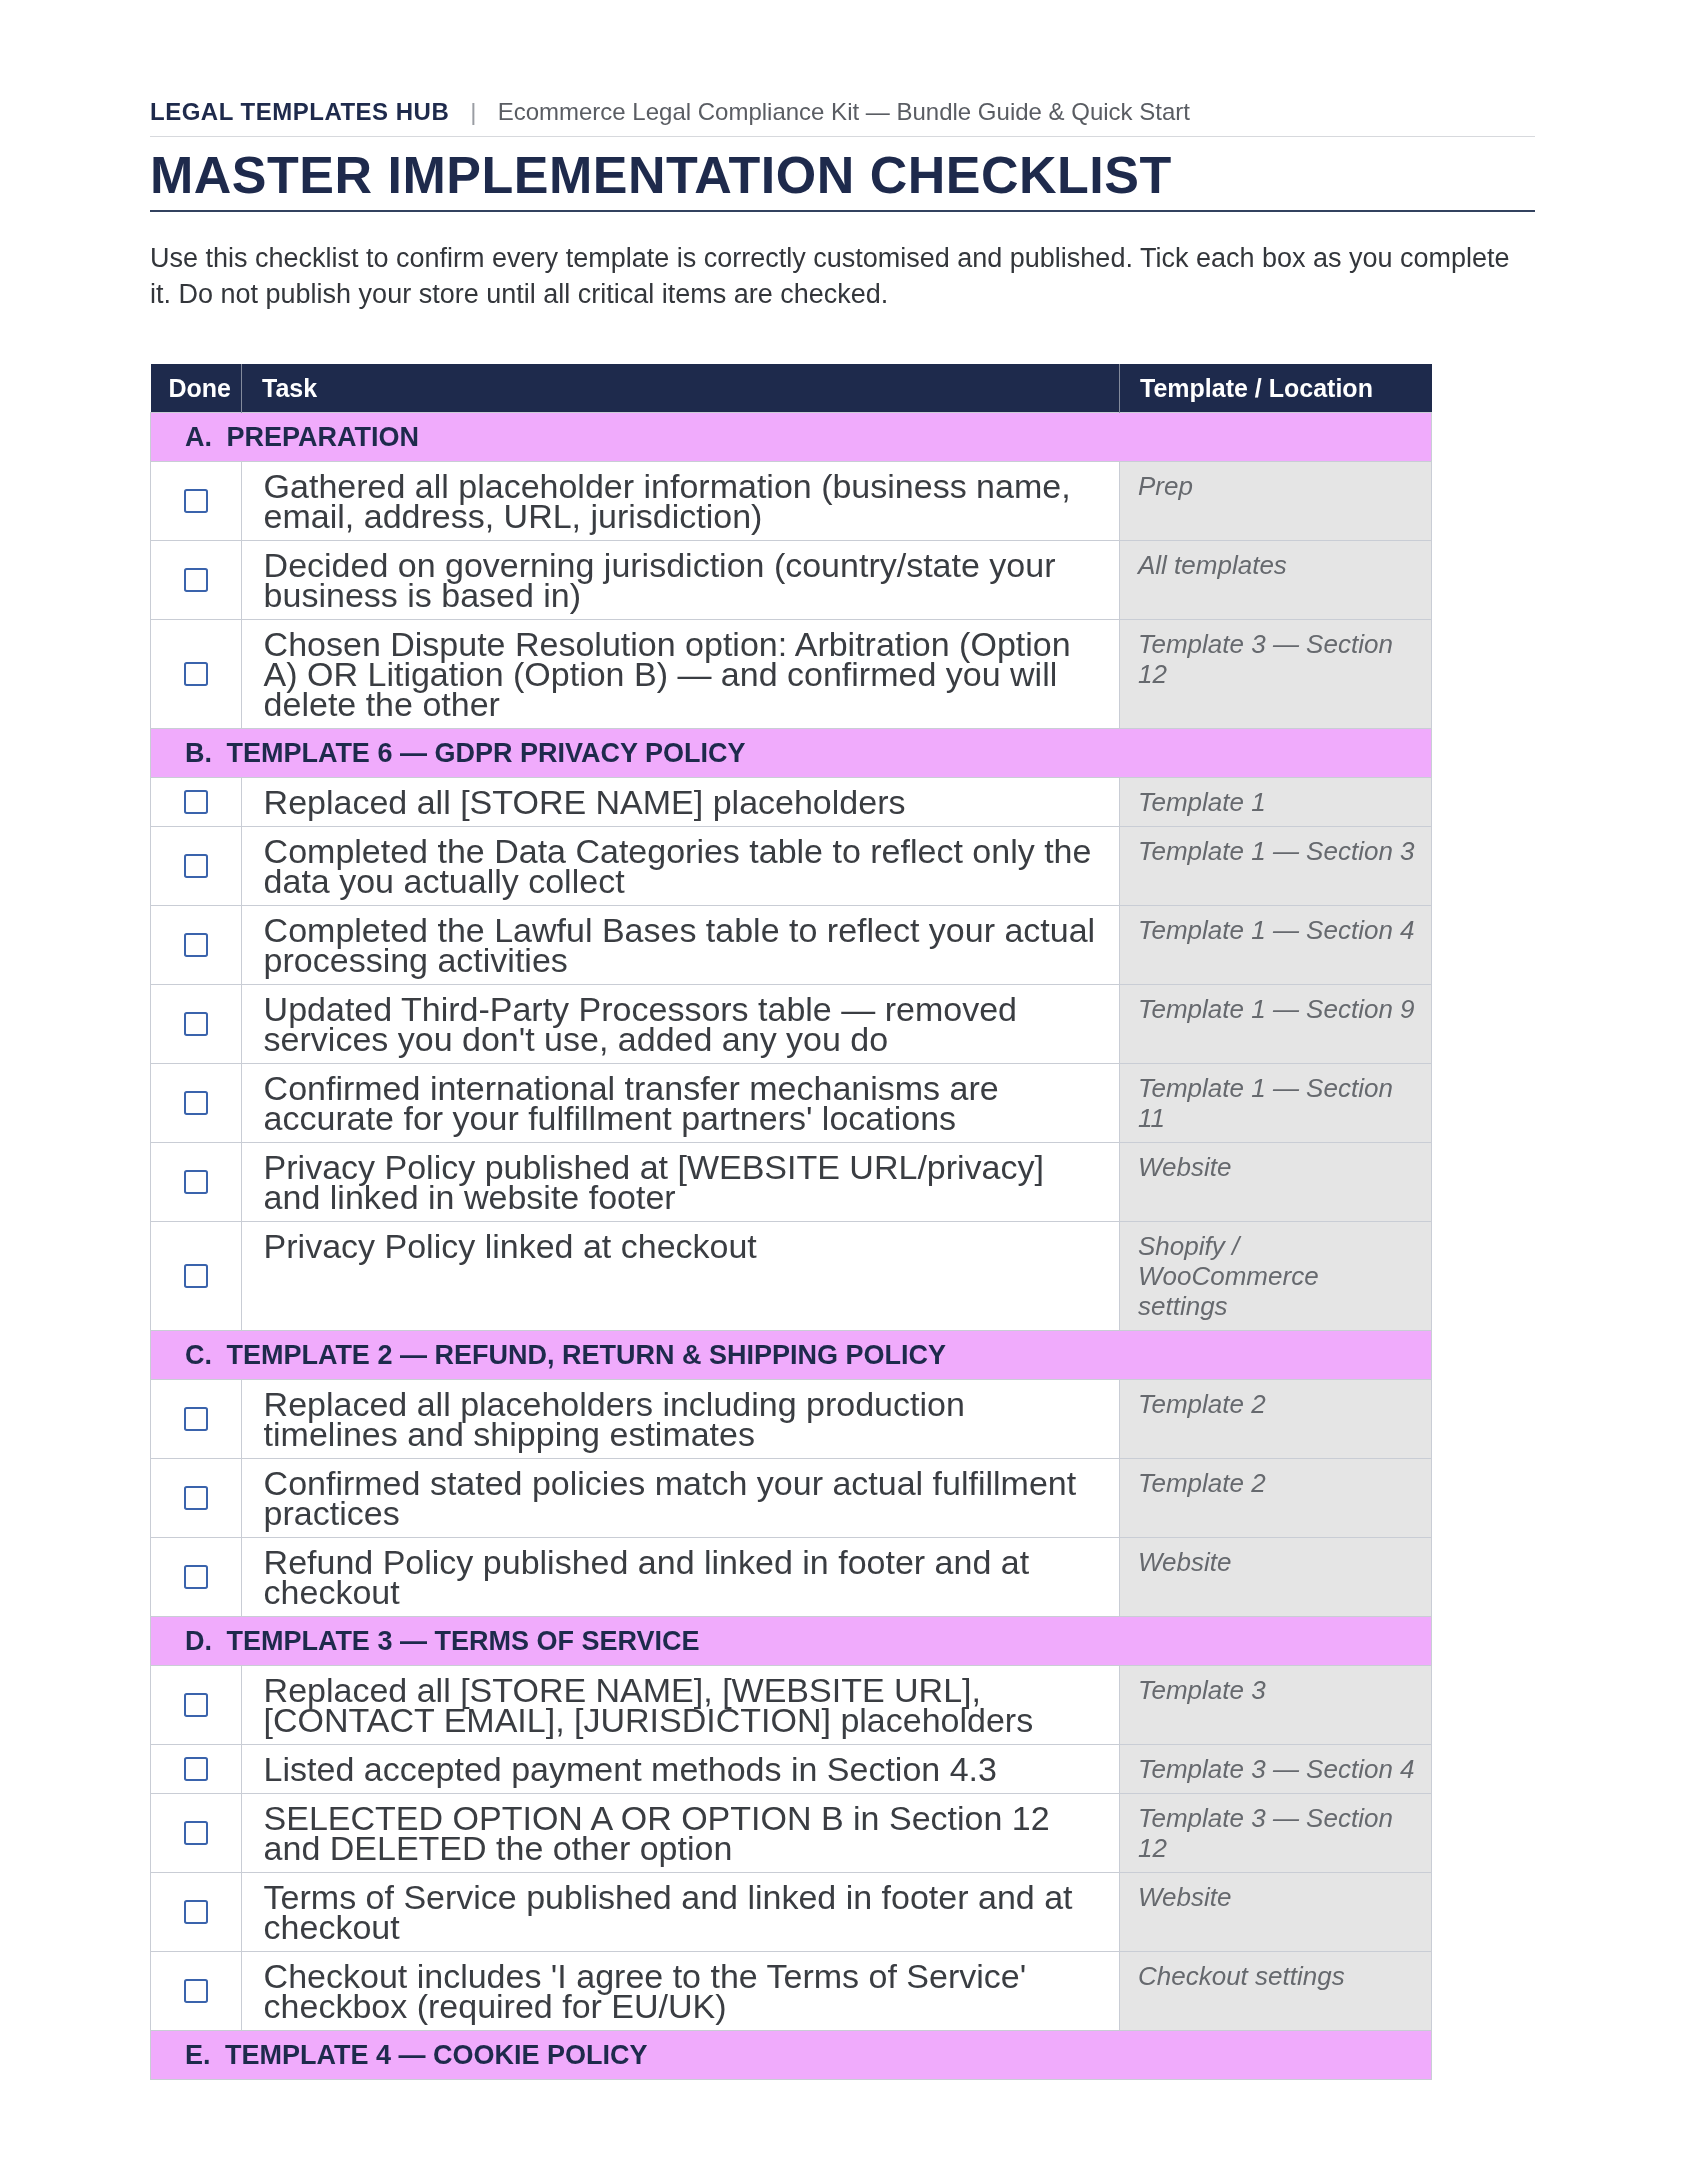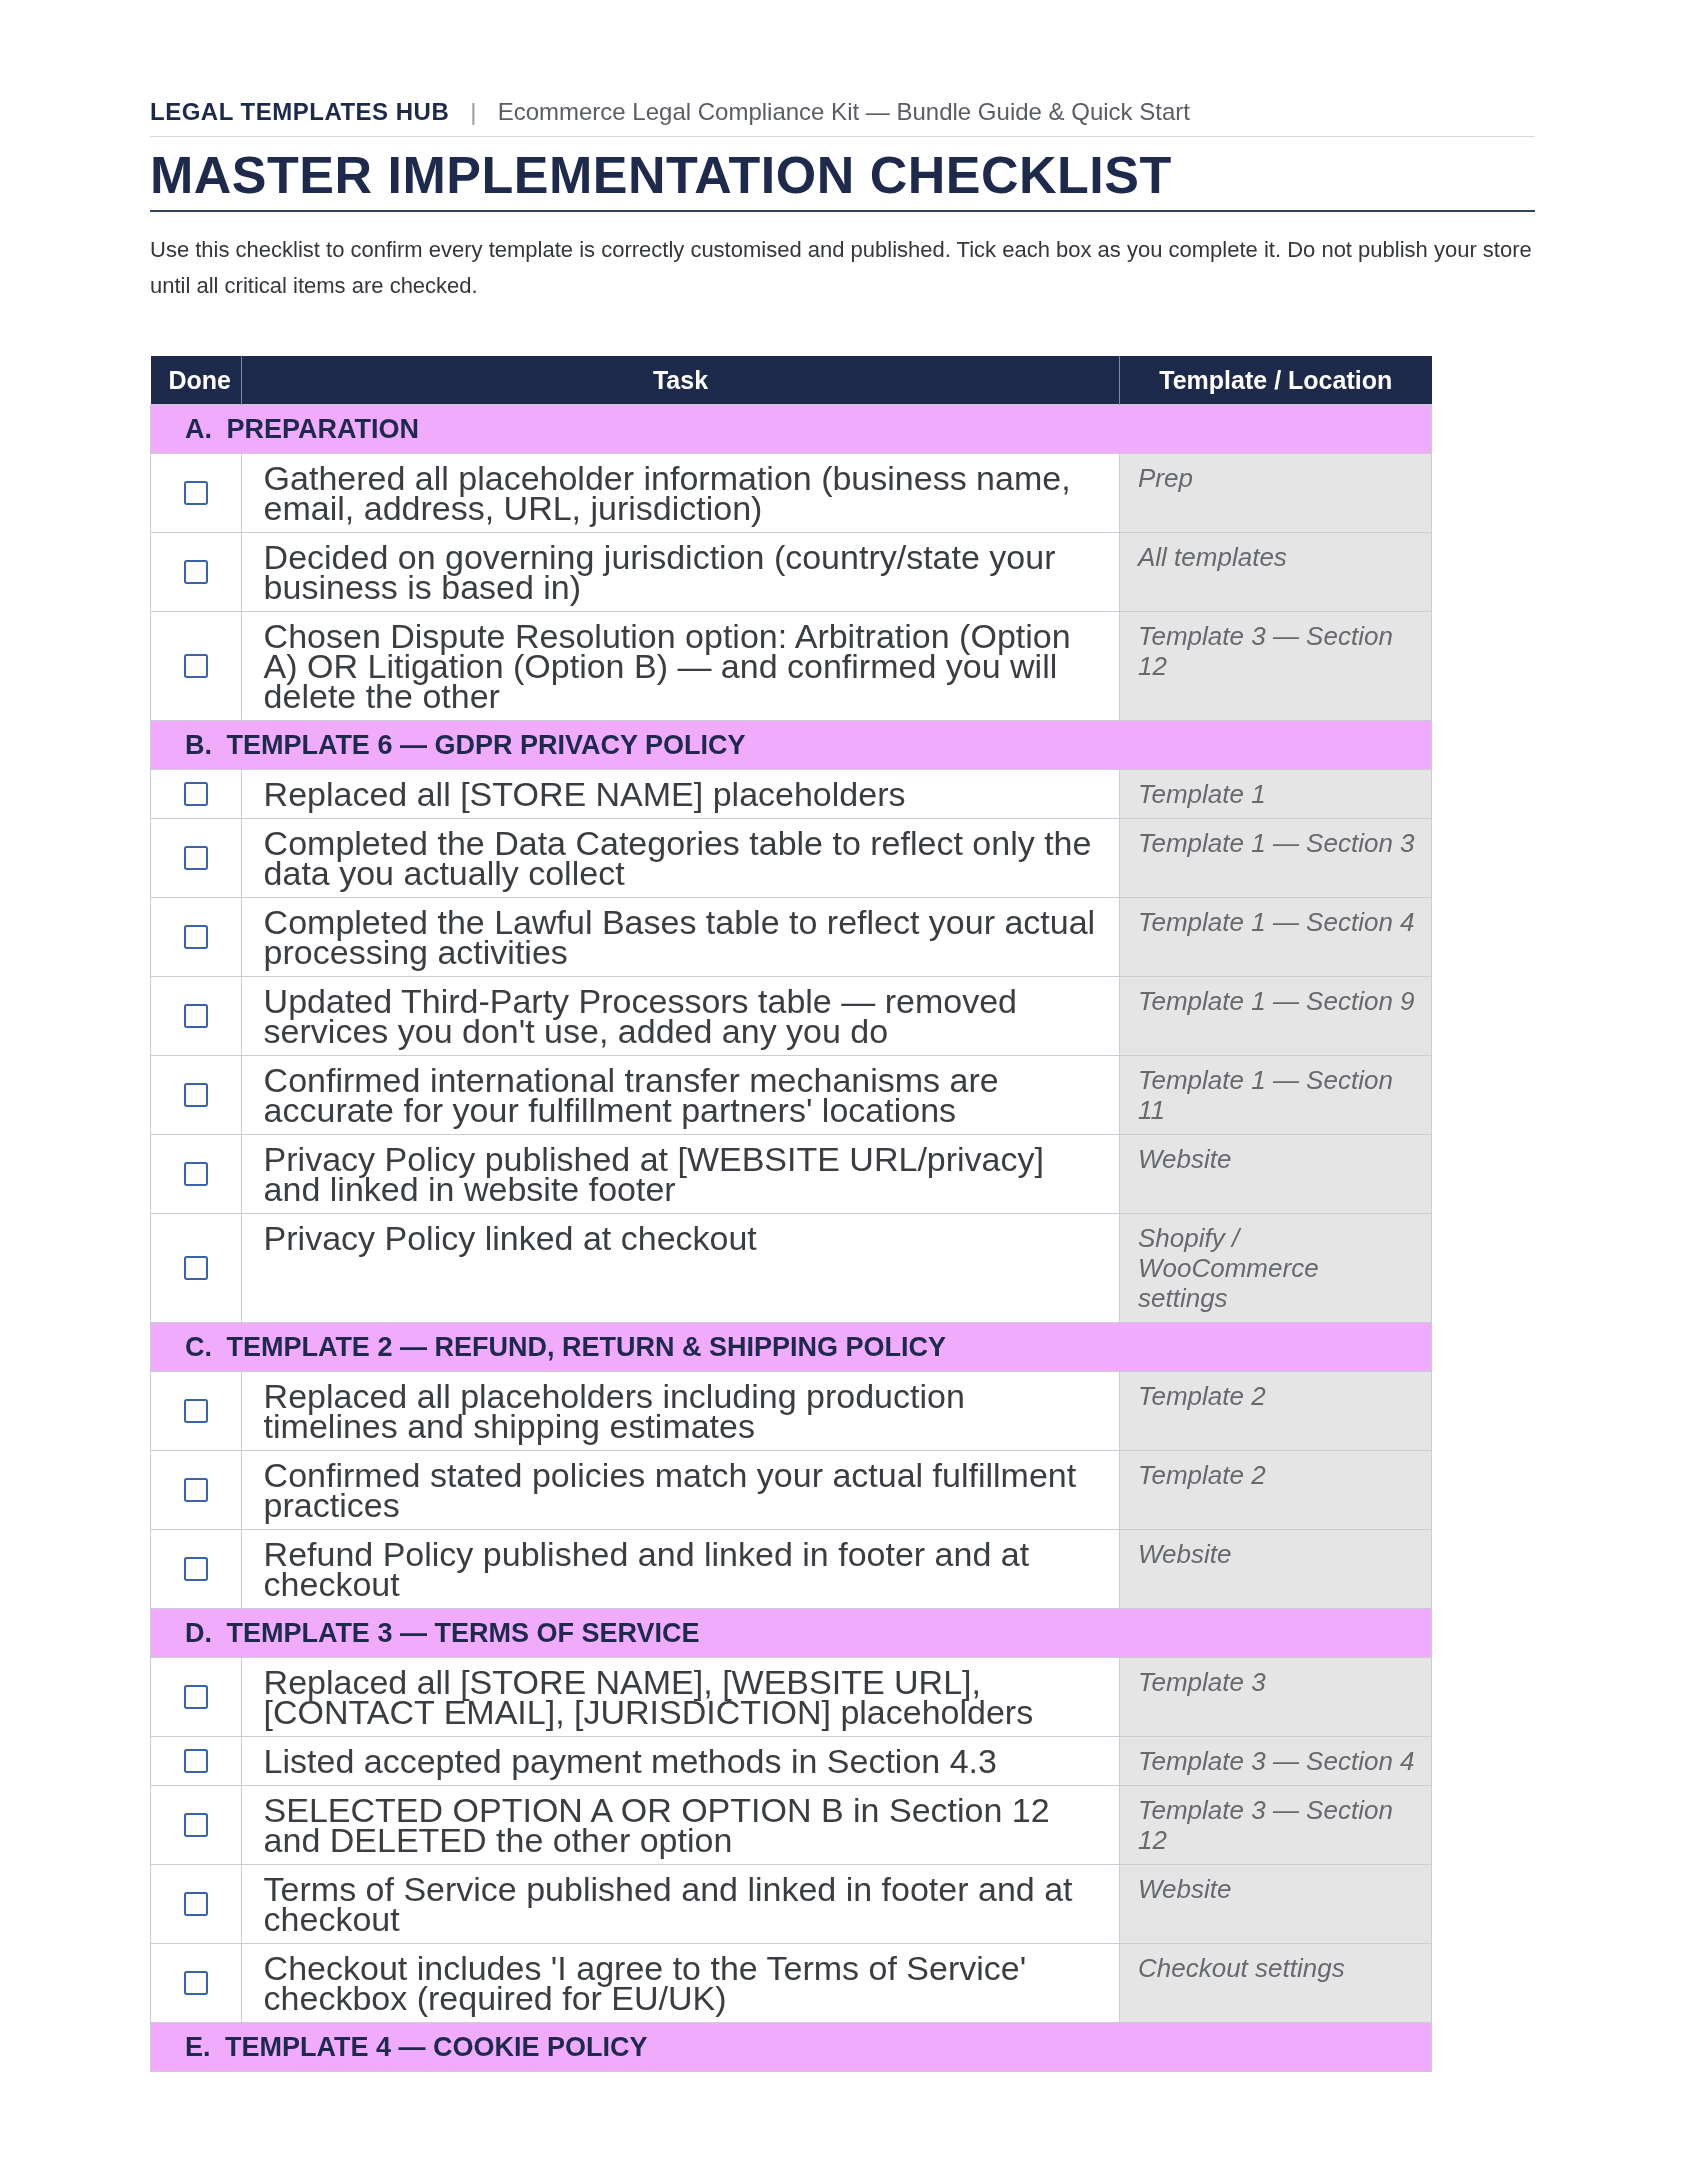--- a/index.html
+++ b/index.html
@@ -22,43 +22,43 @@
   h1.doc-title {
     margin-top: 15.3px;
     font-size: 52px;
     line-height: 47px;
     color: #1e2a4c;
     font-weight: bold;
     letter-spacing: 0.5px;
   }
   .rule-navy { border: none; border-top: 2.7px solid #33425f; margin-top: 10.8px; }
   .intro {
-    margin-top: 20px;
-    font-size: 22px;
+    margin-top: 28px;
+    font-size: 27px;
     line-height: 36px;
     color: #33363b;
     max-width: 1385px;
   }
   
   table.checklist {
     margin-top: 52px;
     width: 1282px;
     border-collapse: collapse;
     table-layout: fixed;
   }
   table.checklist col.c-done { width: 91px; }
   table.checklist col.c-task { width: 878px; }
   table.checklist col.c-loc  { width: 312px; }
   thead th {
     background: #1e2a4c;
     color: #ffffff;
     font-size: 25px;
     line-height: 30px;
     font-weight: bold;
-    text-align: center;
+    text-align: left;
     padding: 9px 20px;
     border-right: 0.9px solid rgba(255,255,255,0.45);
   }
   thead th:last-child { border-right: none; }
   thead th.th-done { padding-left: 18px; }
   tbody td { border: 0.9px solid #c9cdd5; }
   tr.section-row td {
     background: #f0abfc;
     color: #1e2a4c;
     font-weight: bold;

